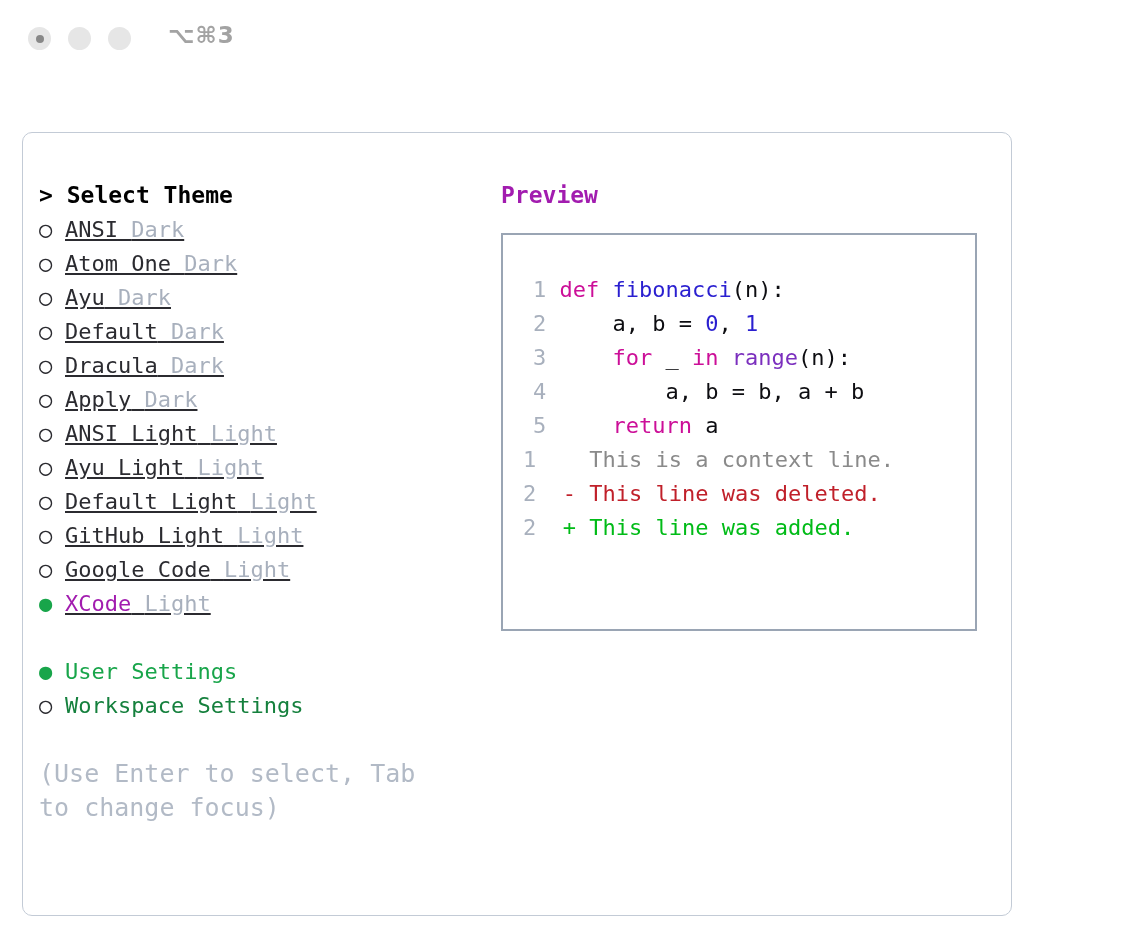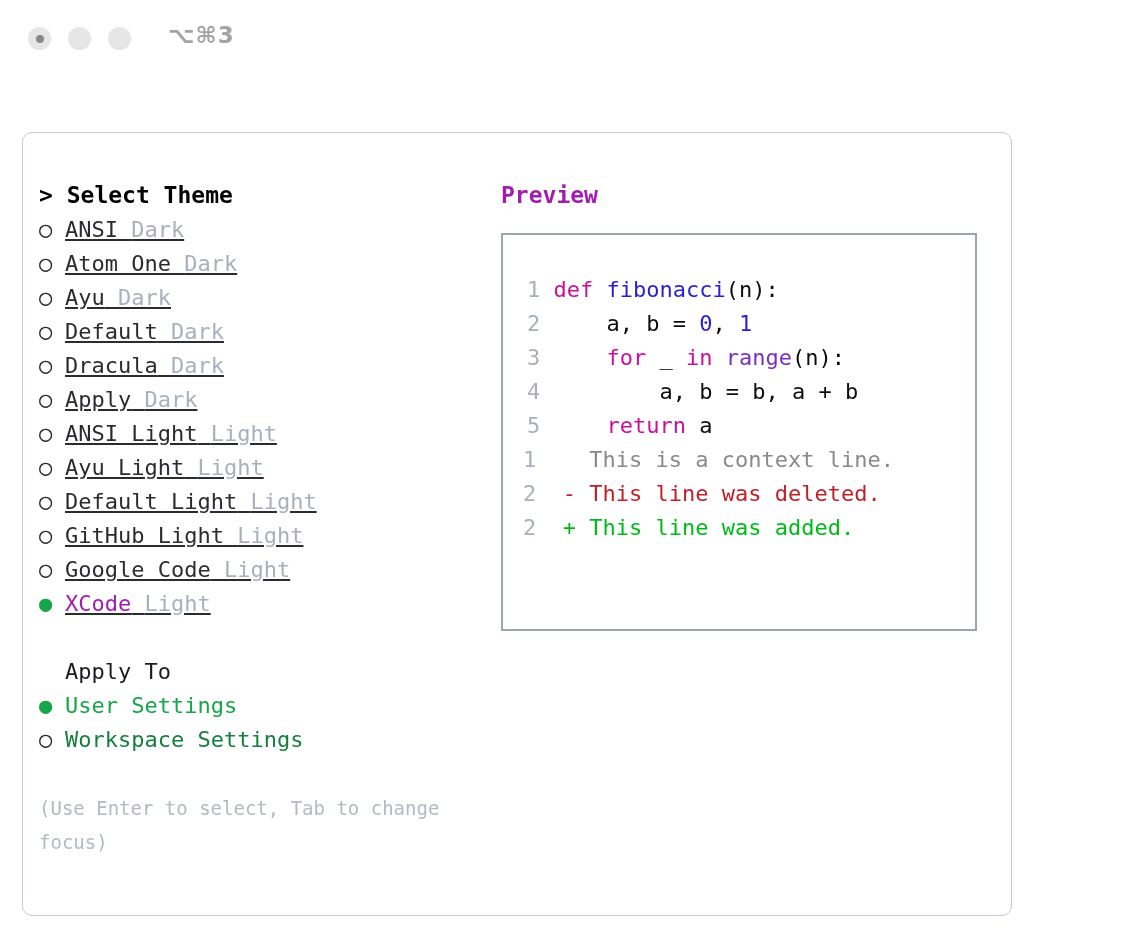--- a/index.html
+++ b/index.html
@@ -122,21 +122,21 @@
     white-space: pre;
     padding-left: 26px;
   }
   .apply-row { white-space: pre; }
   .apply-label { color: #15803d; }
   .apply-label.selected { color: #18a54a; }
 
   #help-text {
     margin-top: 34px;
     color: #b2bac6;
-    font-size: 19px;
+    font-size: 25px;
     line-height: 34px;
     width: 410px;
     white-space: pre-wrap;
   }
 
   
   #preview-column {
     position: absolute;
     left: 478px;
     top: 44px;
@@ -153,21 +153,21 @@
     margin-top: 20px;
     width: 476px;
     height: 398px;
     border: 2px solid #9aa5b4;
     box-sizing: border-box;
     background: #ffffff;
     position: relative;
   }
   #code-area {
     position: absolute;
-    left: 24px;
+    left: 30px;
     top: 38px;
     width: 440px;
   }
   .code-line {
     font-family: "DejaVu Sans Mono", "Liberation Mono", monospace;
     font-size: 22px;
     line-height: 34px;
     white-space: pre;
   }
   .lineno {
@@ -219,21 +219,20 @@
           <div class="mono-line theme-row"><span class="marker">○</span><span class="theme-name">Apply</span><span> </span><span class="theme-tag">Dark</span></div>
           <div class="mono-line theme-row"><span class="marker">○</span><span class="theme-name">ANSI Light</span><span> </span><span class="theme-tag">Light</span></div>
           <div class="mono-line theme-row"><span class="marker">○</span><span class="theme-name">Ayu Light</span><span> </span><span class="theme-tag">Light</span></div>
           <div class="mono-line theme-row"><span class="marker">○</span><span class="theme-name">Default Light</span><span> </span><span class="theme-tag">Light</span></div>
           <div class="mono-line theme-row"><span class="marker">○</span><span class="theme-name">GitHub Light</span><span> </span><span class="theme-tag">Light</span></div>
           <div class="mono-line theme-row"><span class="marker">○</span><span class="theme-name">Google Code</span><span> </span><span class="theme-tag">Light</span></div>
           <div class="mono-line theme-row"><span class="marker selected">●</span><span class="theme-name selected">XCode</span><span> </span><span class="theme-tag">Light</span></div>
         </div>
 
       <div id="apply-block">
-        <div class="mono-line" id="apply-heading">Apply To</div>
         <div id="apply-list">
             <div class="mono-line apply-row"><span class="marker selected">●</span><span class="apply-label selected">User Settings</span></div>
             <div class="mono-line apply-row"><span class="marker">○</span><span class="apply-label">Workspace Settings</span></div>
           </div>
       </div>
 
       <div id="help-text" class="mono-line">(Use Enter to select, Tab to change focus)</div>
     </div>
 
     <div id="preview-column">

